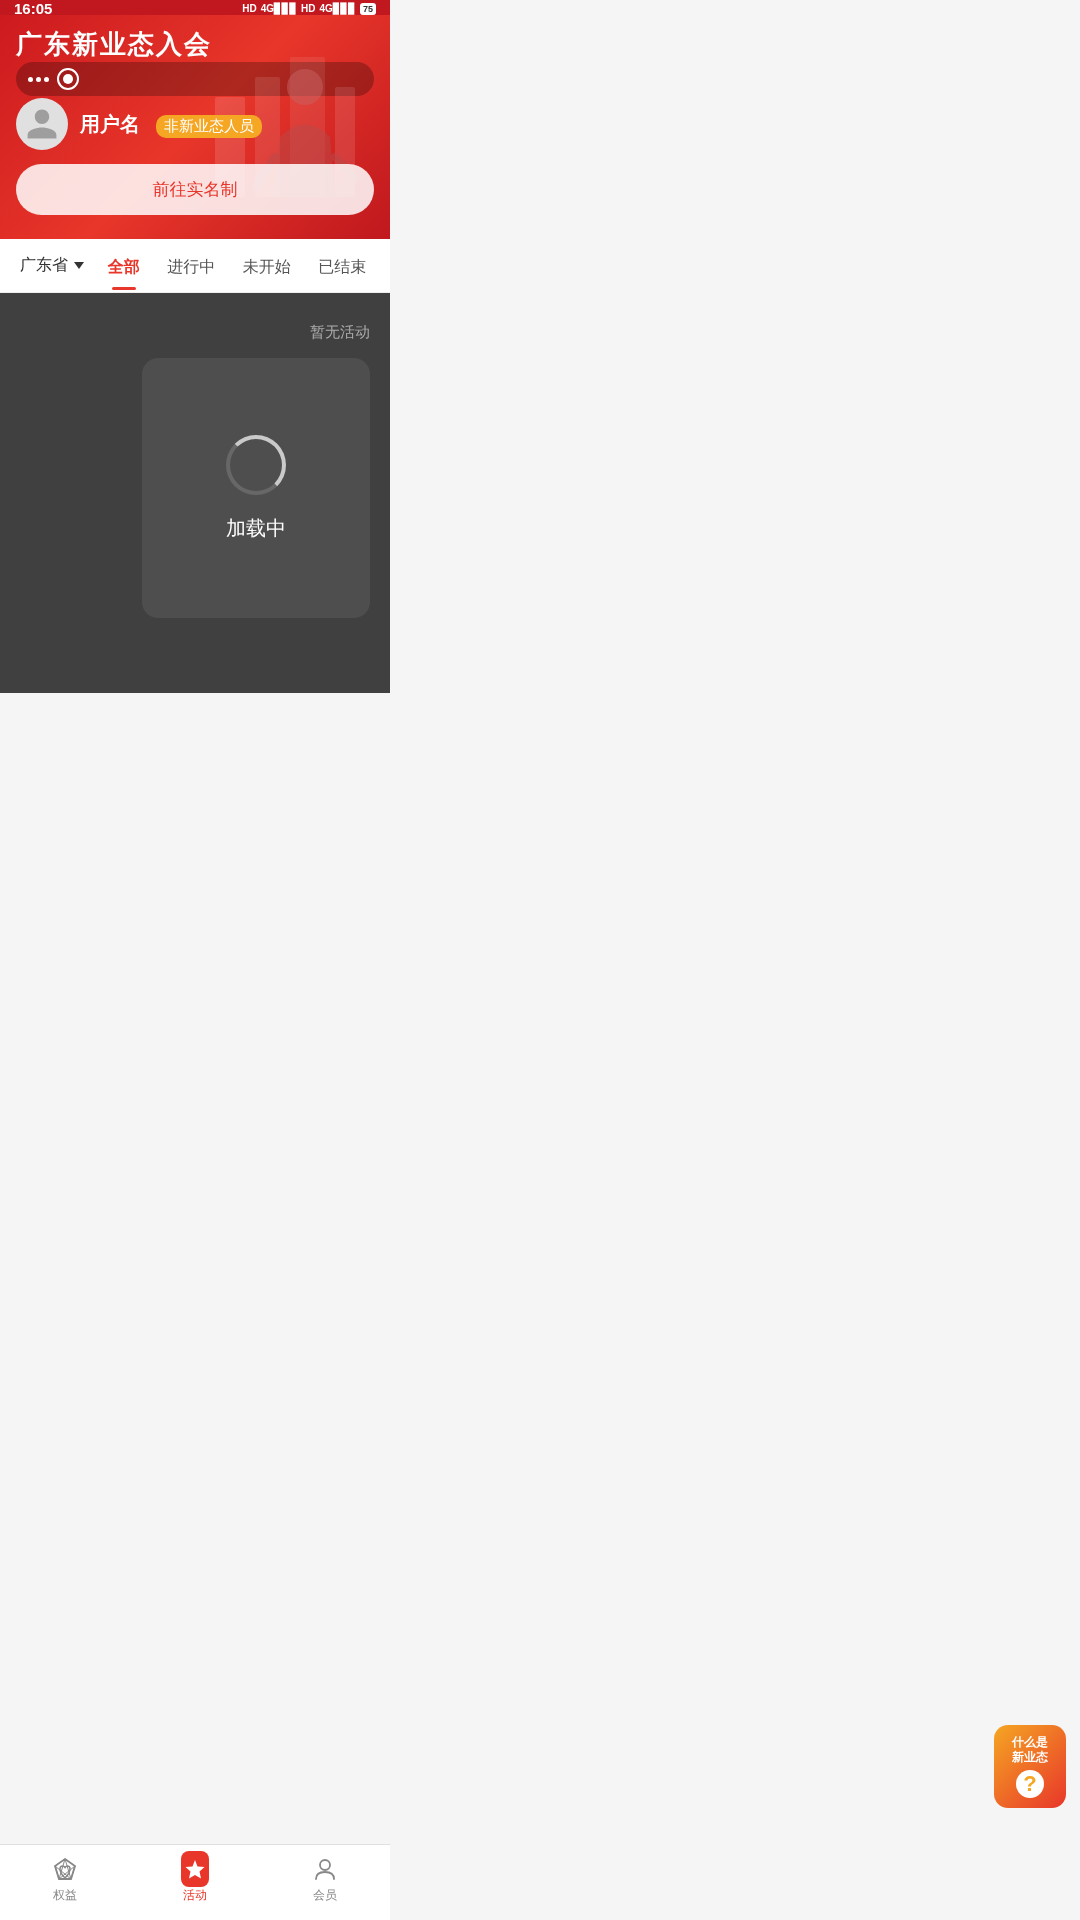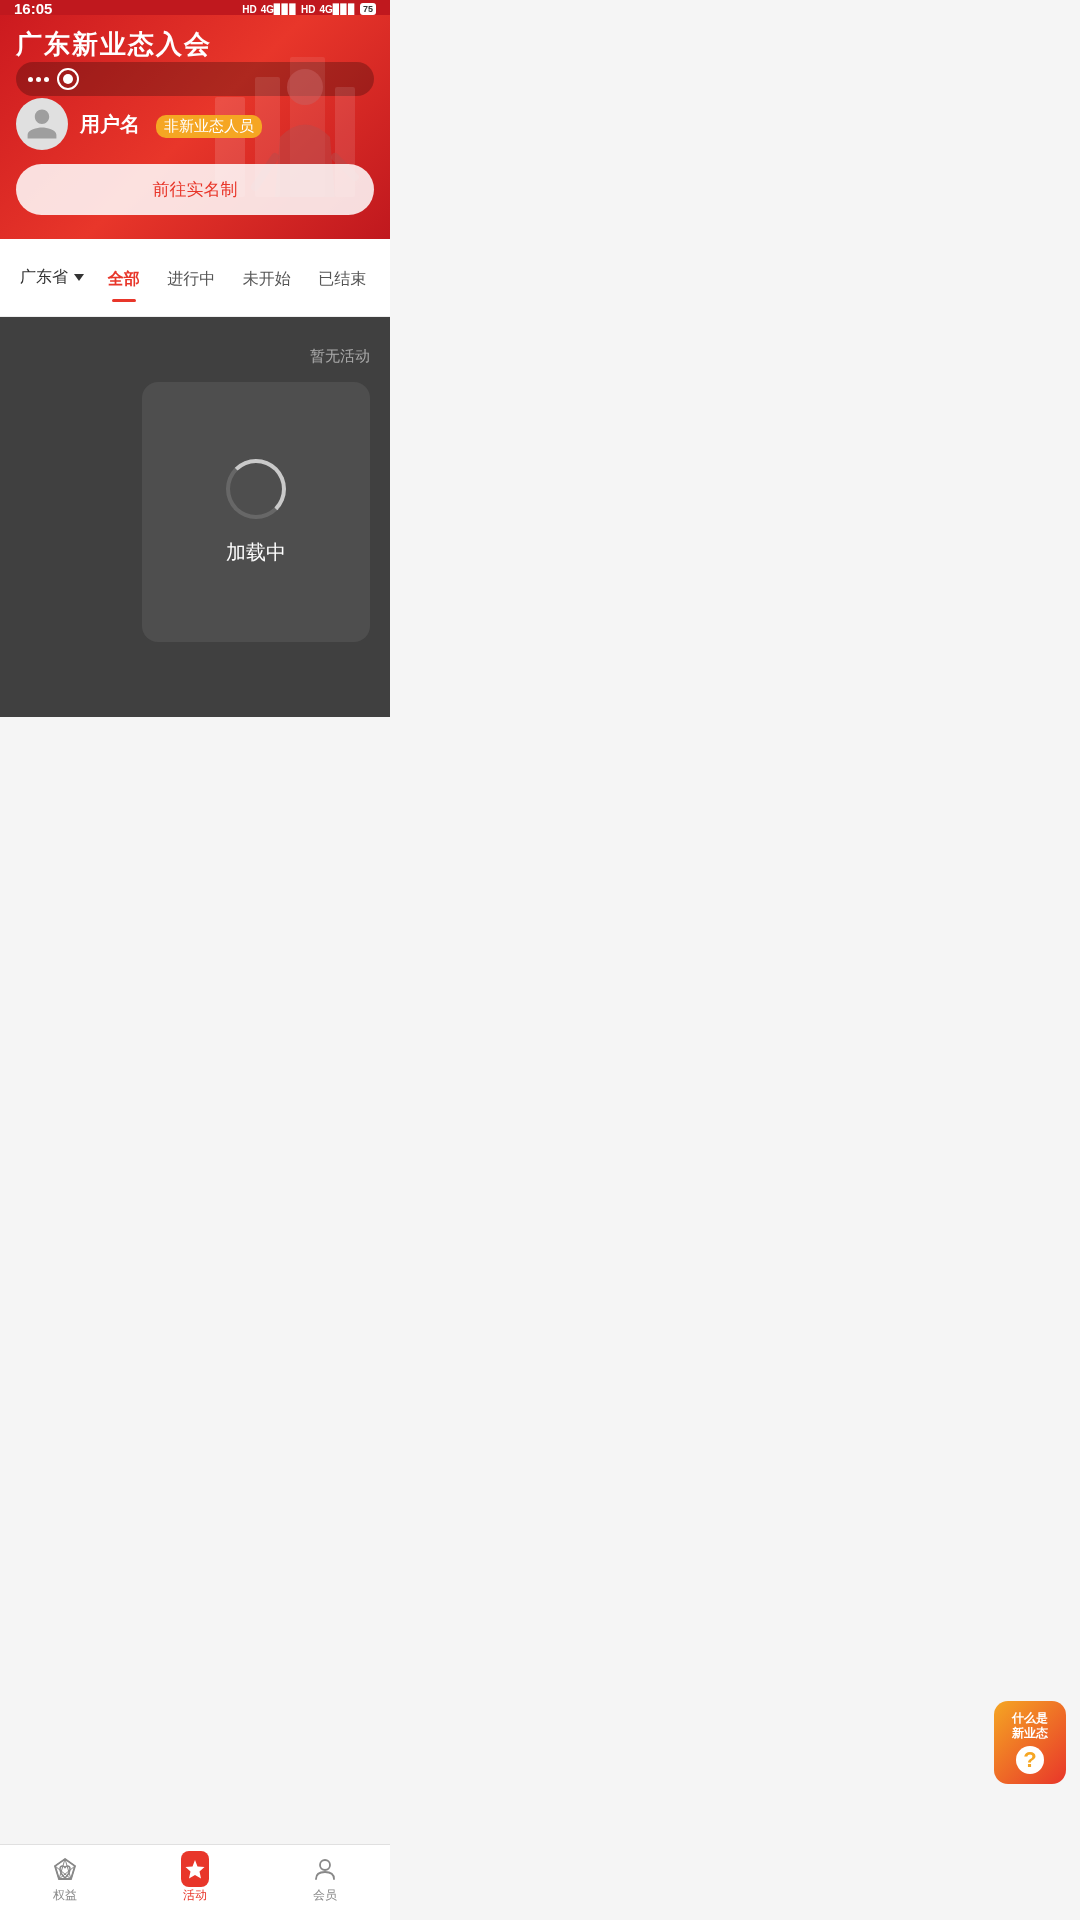--- a/index.html
+++ b/index.html
@@ -29,21 +29,21 @@
     }
 
     .status-time {
       color: white;
       font-size: 15px;
       font-weight: 600;
     }
 
     .status-icons {
       display: flex;
-      align-items: flex-end;
+      align-items: center;
       gap: 4px;
     }
 
     .status-icon-text {
       color: white;
       font-size: 10px;
       font-weight: 600;
     }
 
     .battery-icon {
@@ -191,21 +191,21 @@
       cursor: pointer;
       position: relative;
       z-index: 2;
     }
 
     
     .filter-bar {
       background: white;
       display: flex;
       align-items: center;
-      padding: 12px 10px;
+      padding: 0 10px;
       border-bottom: 1px solid #eee;
     }
 
     .region-selector {
       display: flex;
       align-items: center;
       gap: 4px;
       padding: 16px 10px;
       color: #333;
       font-size: 16px;
@@ -302,21 +302,21 @@
     .loading-text {
       color: white;
       font-size: 20px;
       font-weight: 500;
     }
 
     
     .floating-btn {
       position: fixed;
       right: 14px;
-      bottom: 136px;
+      bottom: 112px;
       background: linear-gradient(135deg, #f5a623, #e8362a);
       border-radius: 14px;
       padding: 10px 12px;
       text-align: center;
       cursor: pointer;
       z-index: 100;
       width: 72px;
     }
 
     .floating-btn-text {

